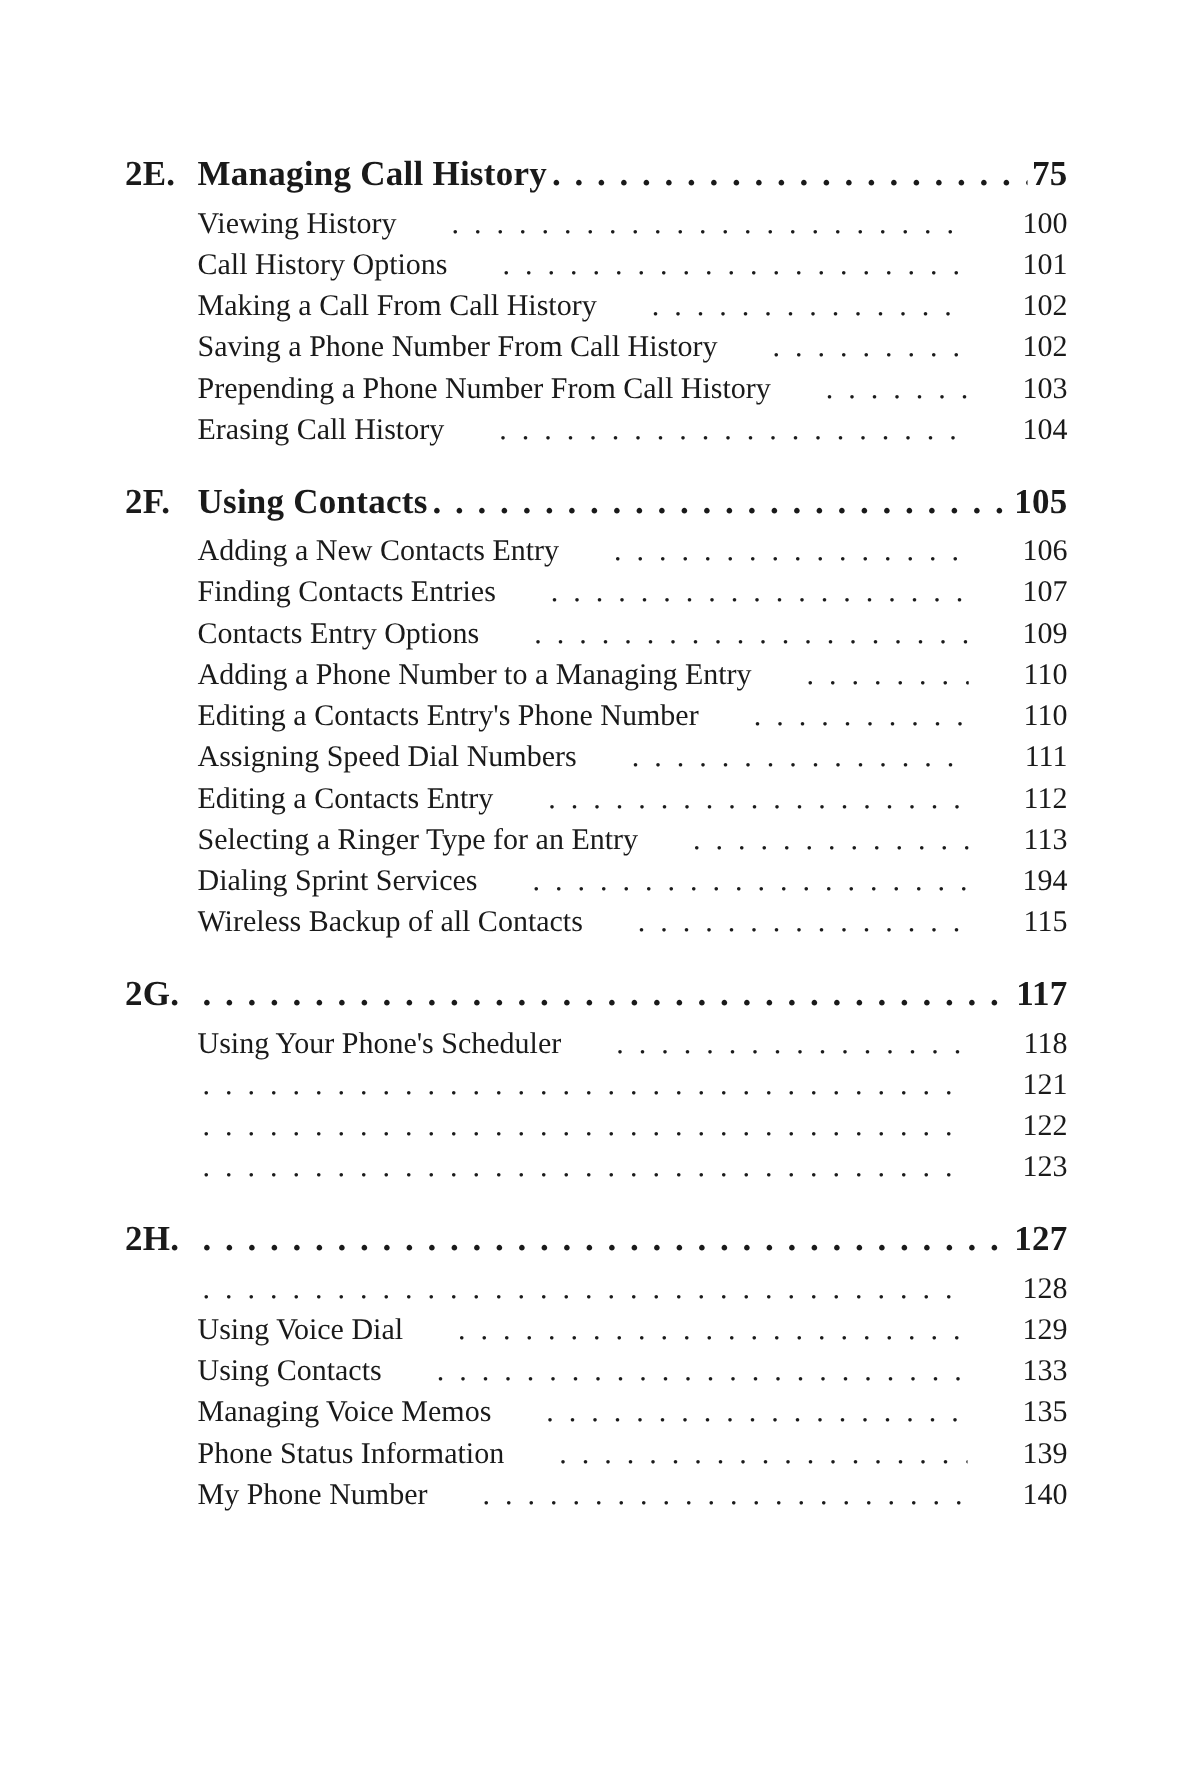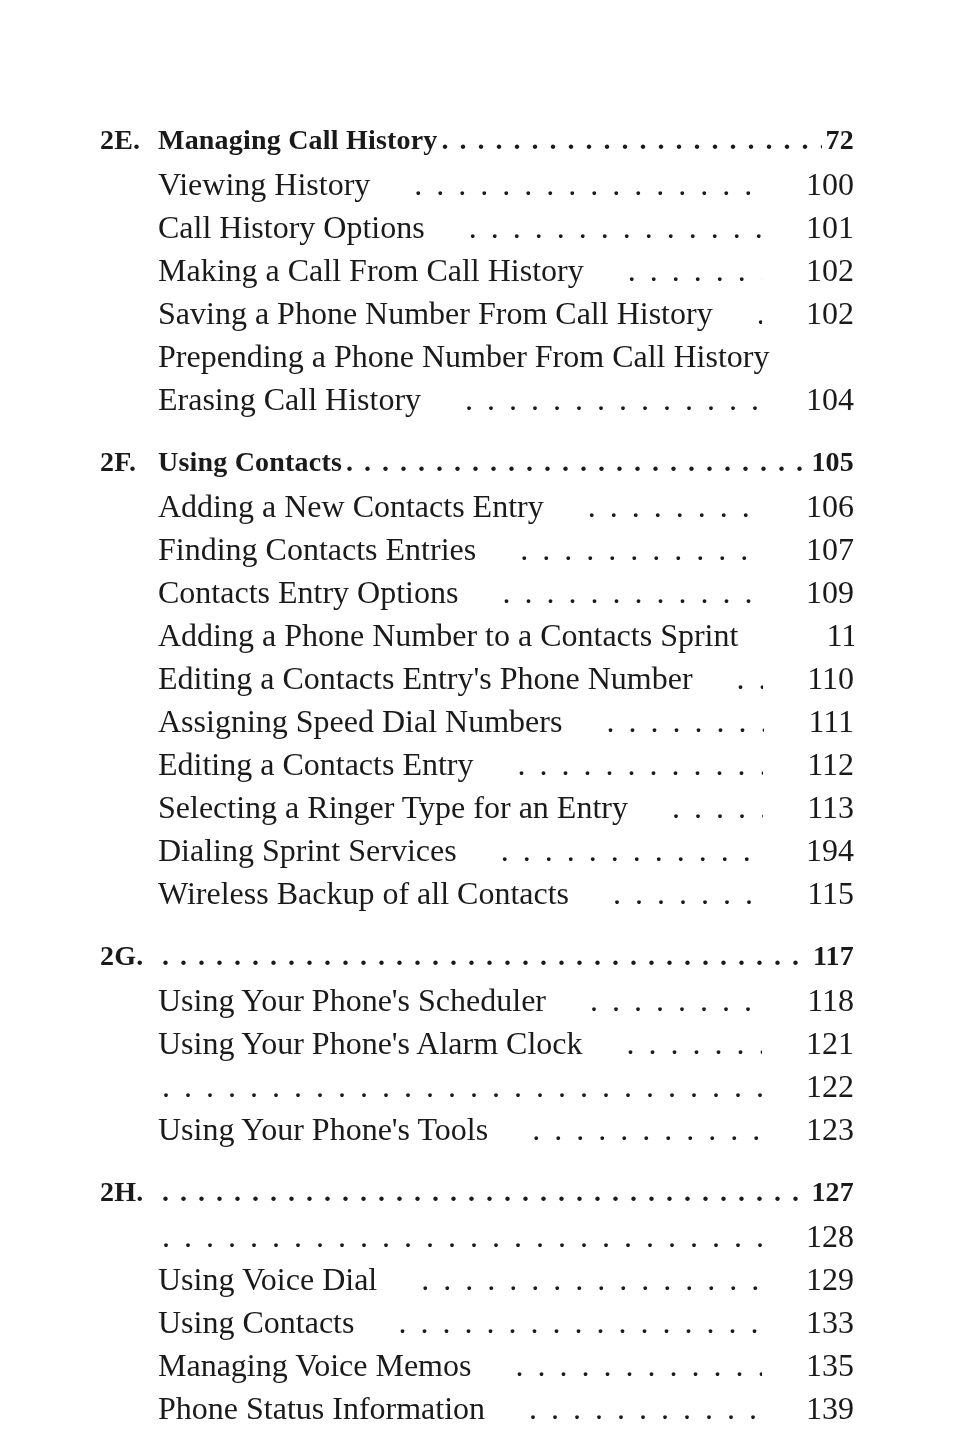--- a/index.html
+++ b/index.html
@@ -24,21 +24,21 @@
     font-size: 28px;
     margin-top: 28px;
     margin-bottom: 10px;
     letter-spacing: 0.2px;
   }
   .section-row .code {
     width: 58px;
     flex: 0 0 auto;
   }
   .entry-row {
-    font-size: 32px;
+    font-size: 24px;
     margin: 6px 0 6px 58px;
     gap: 40px;
   }
   .label {
     flex: 0 0 auto;
   }
   .dots {
     flex: 1 1 auto;
     overflow: hidden;
     letter-spacing: 3px;
@@ -53,21 +53,21 @@
   }
 </style>
 </head>
 <body>
 
 <div class="page" id="toc-root">
     <div class="row section-row">
       <span class="code">2E.</span>
       <span class="label">Managing Call History</span>
       <span class="dots"> . . . . . . . . . . . . . . . . . . . . . . . . . . . . . . . . . . . . . . . . . . . . . . . . . . . . . . . . . . . . . . . . . . . . . . . . . . . . . . . . . . . . . . . . . . . . . . . . . . . . . . . . . . . . . . . . . . . . . . . . . . . . . . . . . . . . . . . . . . . . . . . . . . . . . . . . . . . .</span>
-      <span class="pagenum">72</span>
+      <span class="pagenum">75</span>
     </div>
     <div class="row entry-row">
       <span class="label">Viewing History</span>
       <span class="dots"> . . . . . . . . . . . . . . . . . . . . . . . . . . . . . . . . . . . . . . . . . . . . . . . . . . . . . . . . . . . . . . . . . . . . . . . . . . . . . . . . . . . . . . . . . . . . . . . . . . . . . . . . . . . . . . . . . . . . . . . . . . . . . . . . . . . . . . . . . . . . . . . . . . . . . . . . . . . .</span>
       <span class="pagenum">100</span>
     </div>
     <div class="row entry-row">
       <span class="label">Call History Options</span>
       <span class="dots"> . . . . . . . . . . . . . . . . . . . . . . . . . . . . . . . . . . . . . . . . . . . . . . . . . . . . . . . . . . . . . . . . . . . . . . . . . . . . . . . . . . . . . . . . . . . . . . . . . . . . . . . . . . . . . . . . . . . . . . . . . . . . . . . . . . . . . . . . . . . . . . . . . . . . . . . . . . . .</span>
       <span class="pagenum">101</span>
@@ -107,21 +107,21 @@
       <span class="label">Finding Contacts Entries</span>
       <span class="dots"> . . . . . . . . . . . . . . . . . . . . . . . . . . . . . . . . . . . . . . . . . . . . . . . . . . . . . . . . . . . . . . . . . . . . . . . . . . . . . . . . . . . . . . . . . . . . . . . . . . . . . . . . . . . . . . . . . . . . . . . . . . . . . . . . . . . . . . . . . . . . . . . . . . . . . . . . . . . .</span>
       <span class="pagenum">107</span>
     </div>
     <div class="row entry-row">
       <span class="label">Contacts Entry Options</span>
       <span class="dots"> . . . . . . . . . . . . . . . . . . . . . . . . . . . . . . . . . . . . . . . . . . . . . . . . . . . . . . . . . . . . . . . . . . . . . . . . . . . . . . . . . . . . . . . . . . . . . . . . . . . . . . . . . . . . . . . . . . . . . . . . . . . . . . . . . . . . . . . . . . . . . . . . . . . . . . . . . . . .</span>
       <span class="pagenum">109</span>
     </div>
     <div class="row entry-row">
-      <span class="label">Adding a Phone Number to a Contacts Sprint</span>
+      <span class="label">Adding a Phone Number to a Managing Entry</span>
       <span class="dots"> . . . . . . . . . . . . . . . . . . . . . . . . . . . . . . . . . . . . . . . . . . . . . . . . . . . . . . . . . . . . . . . . . . . . . . . . . . . . . . . . . . . . . . . . . . . . . . . . . . . . . . . . . . . . . . . . . . . . . . . . . . . . . . . . . . . . . . . . . . . . . . . . . . . . . . . . . . . .</span>
       <span class="pagenum">110</span>
     </div>
     <div class="row entry-row">
       <span class="label">Editing a Contacts Entry's Phone Number</span>
       <span class="dots"> . . . . . . . . . . . . . . . . . . . . . . . . . . . . . . . . . . . . . . . . . . . . . . . . . . . . . . . . . . . . . . . . . . . . . . . . . . . . . . . . . . . . . . . . . . . . . . . . . . . . . . . . . . . . . . . . . . . . . . . . . . . . . . . . . . . . . . . . . . . . . . . . . . . . . . . . . . . .</span>
       <span class="pagenum">110</span>
     </div>
     <div class="row entry-row">
       <span class="label">Assigning Speed Dial Numbers</span>
@@ -152,30 +152,28 @@
       <span class="code">2G.</span>
       <span class="dots"> . . . . . . . . . . . . . . . . . . . . . . . . . . . . . . . . . . . . . . . . . . . . . . . . . . . . . . . . . . . . . . . . . . . . . . . . . . . . . . . . . . . . . . . . . . . . . . . . . . . . . . . . . . . . . . . . . . . . . . . . . . . . . . . . . . . . . . . . . . . . . . . . . . . . . . . . . . . .</span>
       <span class="pagenum">117</span>
     </div>
     <div class="row entry-row">
       <span class="label">Using Your Phone's Scheduler</span>
       <span class="dots"> . . . . . . . . . . . . . . . . . . . . . . . . . . . . . . . . . . . . . . . . . . . . . . . . . . . . . . . . . . . . . . . . . . . . . . . . . . . . . . . . . . . . . . . . . . . . . . . . . . . . . . . . . . . . . . . . . . . . . . . . . . . . . . . . . . . . . . . . . . . . . . . . . . . . . . . . . . . .</span>
       <span class="pagenum">118</span>
     </div>
     <div class="row entry-row">
-      <span class="label">Using Your Phone's Alarm Clock</span>
       <span class="dots"> . . . . . . . . . . . . . . . . . . . . . . . . . . . . . . . . . . . . . . . . . . . . . . . . . . . . . . . . . . . . . . . . . . . . . . . . . . . . . . . . . . . . . . . . . . . . . . . . . . . . . . . . . . . . . . . . . . . . . . . . . . . . . . . . . . . . . . . . . . . . . . . . . . . . . . . . . . . .</span>
       <span class="pagenum">121</span>
     </div>
     <div class="row entry-row">
       <span class="dots"> . . . . . . . . . . . . . . . . . . . . . . . . . . . . . . . . . . . . . . . . . . . . . . . . . . . . . . . . . . . . . . . . . . . . . . . . . . . . . . . . . . . . . . . . . . . . . . . . . . . . . . . . . . . . . . . . . . . . . . . . . . . . . . . . . . . . . . . . . . . . . . . . . . . . . . . . . . . .</span>
       <span class="pagenum">122</span>
     </div>
     <div class="row entry-row">
-      <span class="label">Using Your Phone's Tools</span>
       <span class="dots"> . . . . . . . . . . . . . . . . . . . . . . . . . . . . . . . . . . . . . . . . . . . . . . . . . . . . . . . . . . . . . . . . . . . . . . . . . . . . . . . . . . . . . . . . . . . . . . . . . . . . . . . . . . . . . . . . . . . . . . . . . . . . . . . . . . . . . . . . . . . . . . . . . . . . . . . . . . . .</span>
       <span class="pagenum">123</span>
     </div>
     <div class="row section-row">
       <span class="code">2H.</span>
       <span class="dots"> . . . . . . . . . . . . . . . . . . . . . . . . . . . . . . . . . . . . . . . . . . . . . . . . . . . . . . . . . . . . . . . . . . . . . . . . . . . . . . . . . . . . . . . . . . . . . . . . . . . . . . . . . . . . . . . . . . . . . . . . . . . . . . . . . . . . . . . . . . . . . . . . . . . . . . . . . . . .</span>
       <span class="pagenum">127</span>
     </div>
     <div class="row entry-row">
       <span class="dots"> . . . . . . . . . . . . . . . . . . . . . . . . . . . . . . . . . . . . . . . . . . . . . . . . . . . . . . . . . . . . . . . . . . . . . . . . . . . . . . . . . . . . . . . . . . . . . . . . . . . . . . . . . . . . . . . . . . . . . . . . . . . . . . . . . . . . . . . . . . . . . . . . . . . . . . . . . . . .</span>

